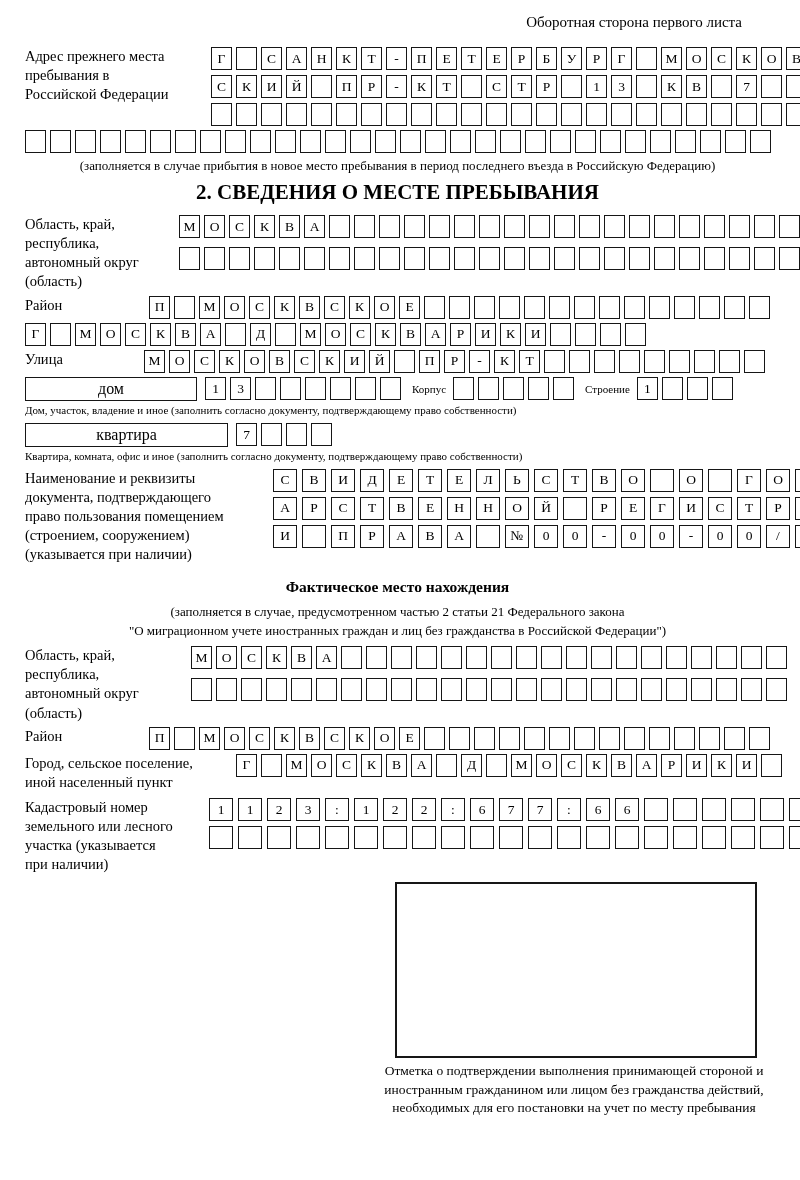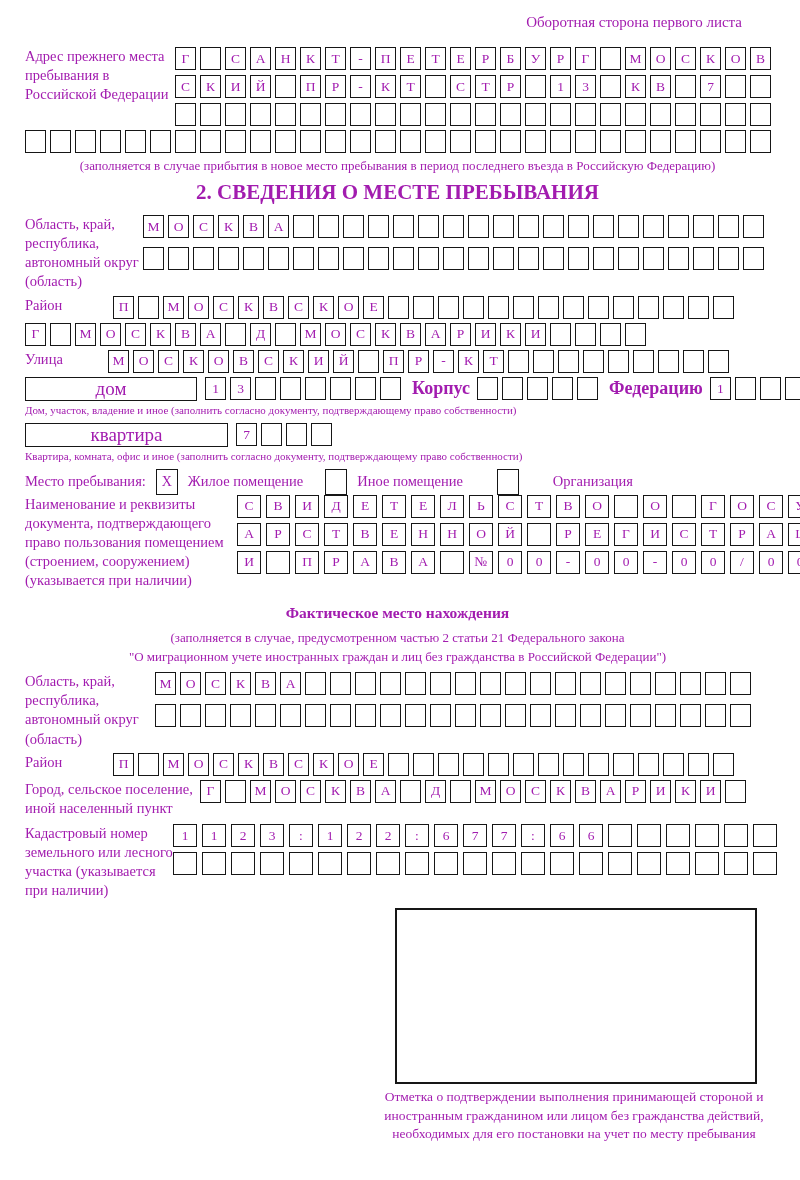--- a/index.html
+++ b/index.html
@@ -1,39 +1,39 @@
 <!DOCTYPE html>
 <html><head>
 <meta charset="utf-8">
 <style>
   html,body{margin:0;padding:0;background:#fff;}
   .page{
-    width:800px;height:1180px;background:#ffffff;color:#a21caf;
+    width:800px;height:1180px;background:#ffffff;color:#000000;
     font-family:"Liberation Serif","DejaVu Serif",serif;
     box-sizing:border-box;padding:14px 30px 0 25px;position:relative;overflow:hidden;
   }
   .hdr{ text-align:right; font-size:15px; padding-right:28px; margin-bottom:16px;}
-  .blk{display:flex;align-items:flex-start;margin-bottom:4px;}
+  .blk{display:flex;align-items:flex-start;margin-bottom:4px;gap:36px;}
   .lbl{font-size:14.5px;line-height:1.32;flex-shrink:0;}
   .rows{flex-grow:0;}
   .crow{display:flex;margin-bottom:5px;}
   .cell{
     width:19px;height:21px;border:1.6px solid #161616;margin-right:4px;flex-shrink:0;
     display:flex;align-items:center;justify-content:center;
     font-size:13.5px;line-height:1;background:#fff;
   }
   .crow.wider .cell{width:22px;margin-right:5px;}
   .note{font-size:13px;text-align:center;margin:2px 0 6px 0;}
   .sect-title{font-size:21px;font-weight:bold;text-align:center;margin:6px 0 10px 0;}
   .namebox{
     border:1.6px solid #161616;height:24px;display:flex;align-items:center;justify-content:center;
-    font-size:19px;flex-shrink:0;box-sizing:border-box;
+    font-size:16px;flex-shrink:0;box-sizing:border-box;
   }
   .domrow{display:flex;align-items:center;margin-bottom:3px;}
-  .inline-lbl{font-size:18px;margin:0 7px;font-weight:bold;}
+  .inline-lbl{font-size:11px;margin:0 7px;}
   .caption{font-size:11px;margin:0 0 7px 0;}
   .mestorow{display:flex;align-items:center;margin-top:4px;}
   .checkbox{
     width:20px;height:24px;border:1.6px solid #161616;display:flex;align-items:center;justify-content:center;
     font-size:14px;margin:0 10px;flex-shrink:0;
   }
   .mesto-note{font-size:13px;margin:3px 0 8px 210px;width:260px;text-align:center;}
   .fact-title{font-size:15.5px;font-weight:bold;text-align:center;margin:14px 0 8px 0;}
   .fnote{font-size:13px;text-align:center;margin:0 0 3px 0;}
   .stamp-wrap{margin-left:370px;margin-top:8px;}
@@ -338,50 +338,41 @@
         <span class="cell"></span>
       </span>
     <span class="inline-lbl">Корпус</span>
     <span class="crow mb0">
         <span class="cell"></span>
         <span class="cell"></span>
         <span class="cell"></span>
         <span class="cell"></span>
         <span class="cell"></span>
       </span>
-    <span class="inline-lbl">Федерацию</span>
+    <span class="inline-lbl">Строение</span>
     <span class="crow mb0">
         <span class="cell">1</span>
         <span class="cell"></span>
         <span class="cell"></span>
         <span class="cell"></span>
       </span>
   </div>
   <div class="caption">Дом, участок, владение и иное (заполнить согласно документу, подтверждающему право собственности)</div>
 
   <div class="domrow">
     <span class="namebox" style="width:203px;">квартира</span>
     <span class="crow mb0" style="margin-left:8px;">
         <span class="cell">7</span>
         <span class="cell"></span>
         <span class="cell"></span>
         <span class="cell"></span>
       </span>
   </div>
   <div class="caption">Квартира, комната, офис и иное (заполнить согласно документу, подтверждающему право собственности)</div>
 
-  <div class="mestorow">
-    <span class="lbl">Место пребывания:</span>
-    <span class="checkbox">X</span>
-    <span class="lbl">Жилое помещение</span>
-    <span class="checkbox" style="margin-left:22px;"></span>
-    <span class="lbl">Иное помещение</span>
-    <span class="checkbox" style="margin-left:34px;"></span>
-    <span class="lbl" style="margin-left:24px;">Организация</span>
-  </div>
 
   <div class="blk">
     <div class="lbl" style="width:212px;">Наименование и реквизиты документа, подтверждающего право пользования помещением (строением, сооружением) (указывается при наличии)</div>
     <div class="rows">
       <div class="crow wider">
           <span class="cell">С</span>
           <span class="cell">В</span>
           <span class="cell">И</span>
           <span class="cell">Д</span>
           <span class="cell">Е</span>

